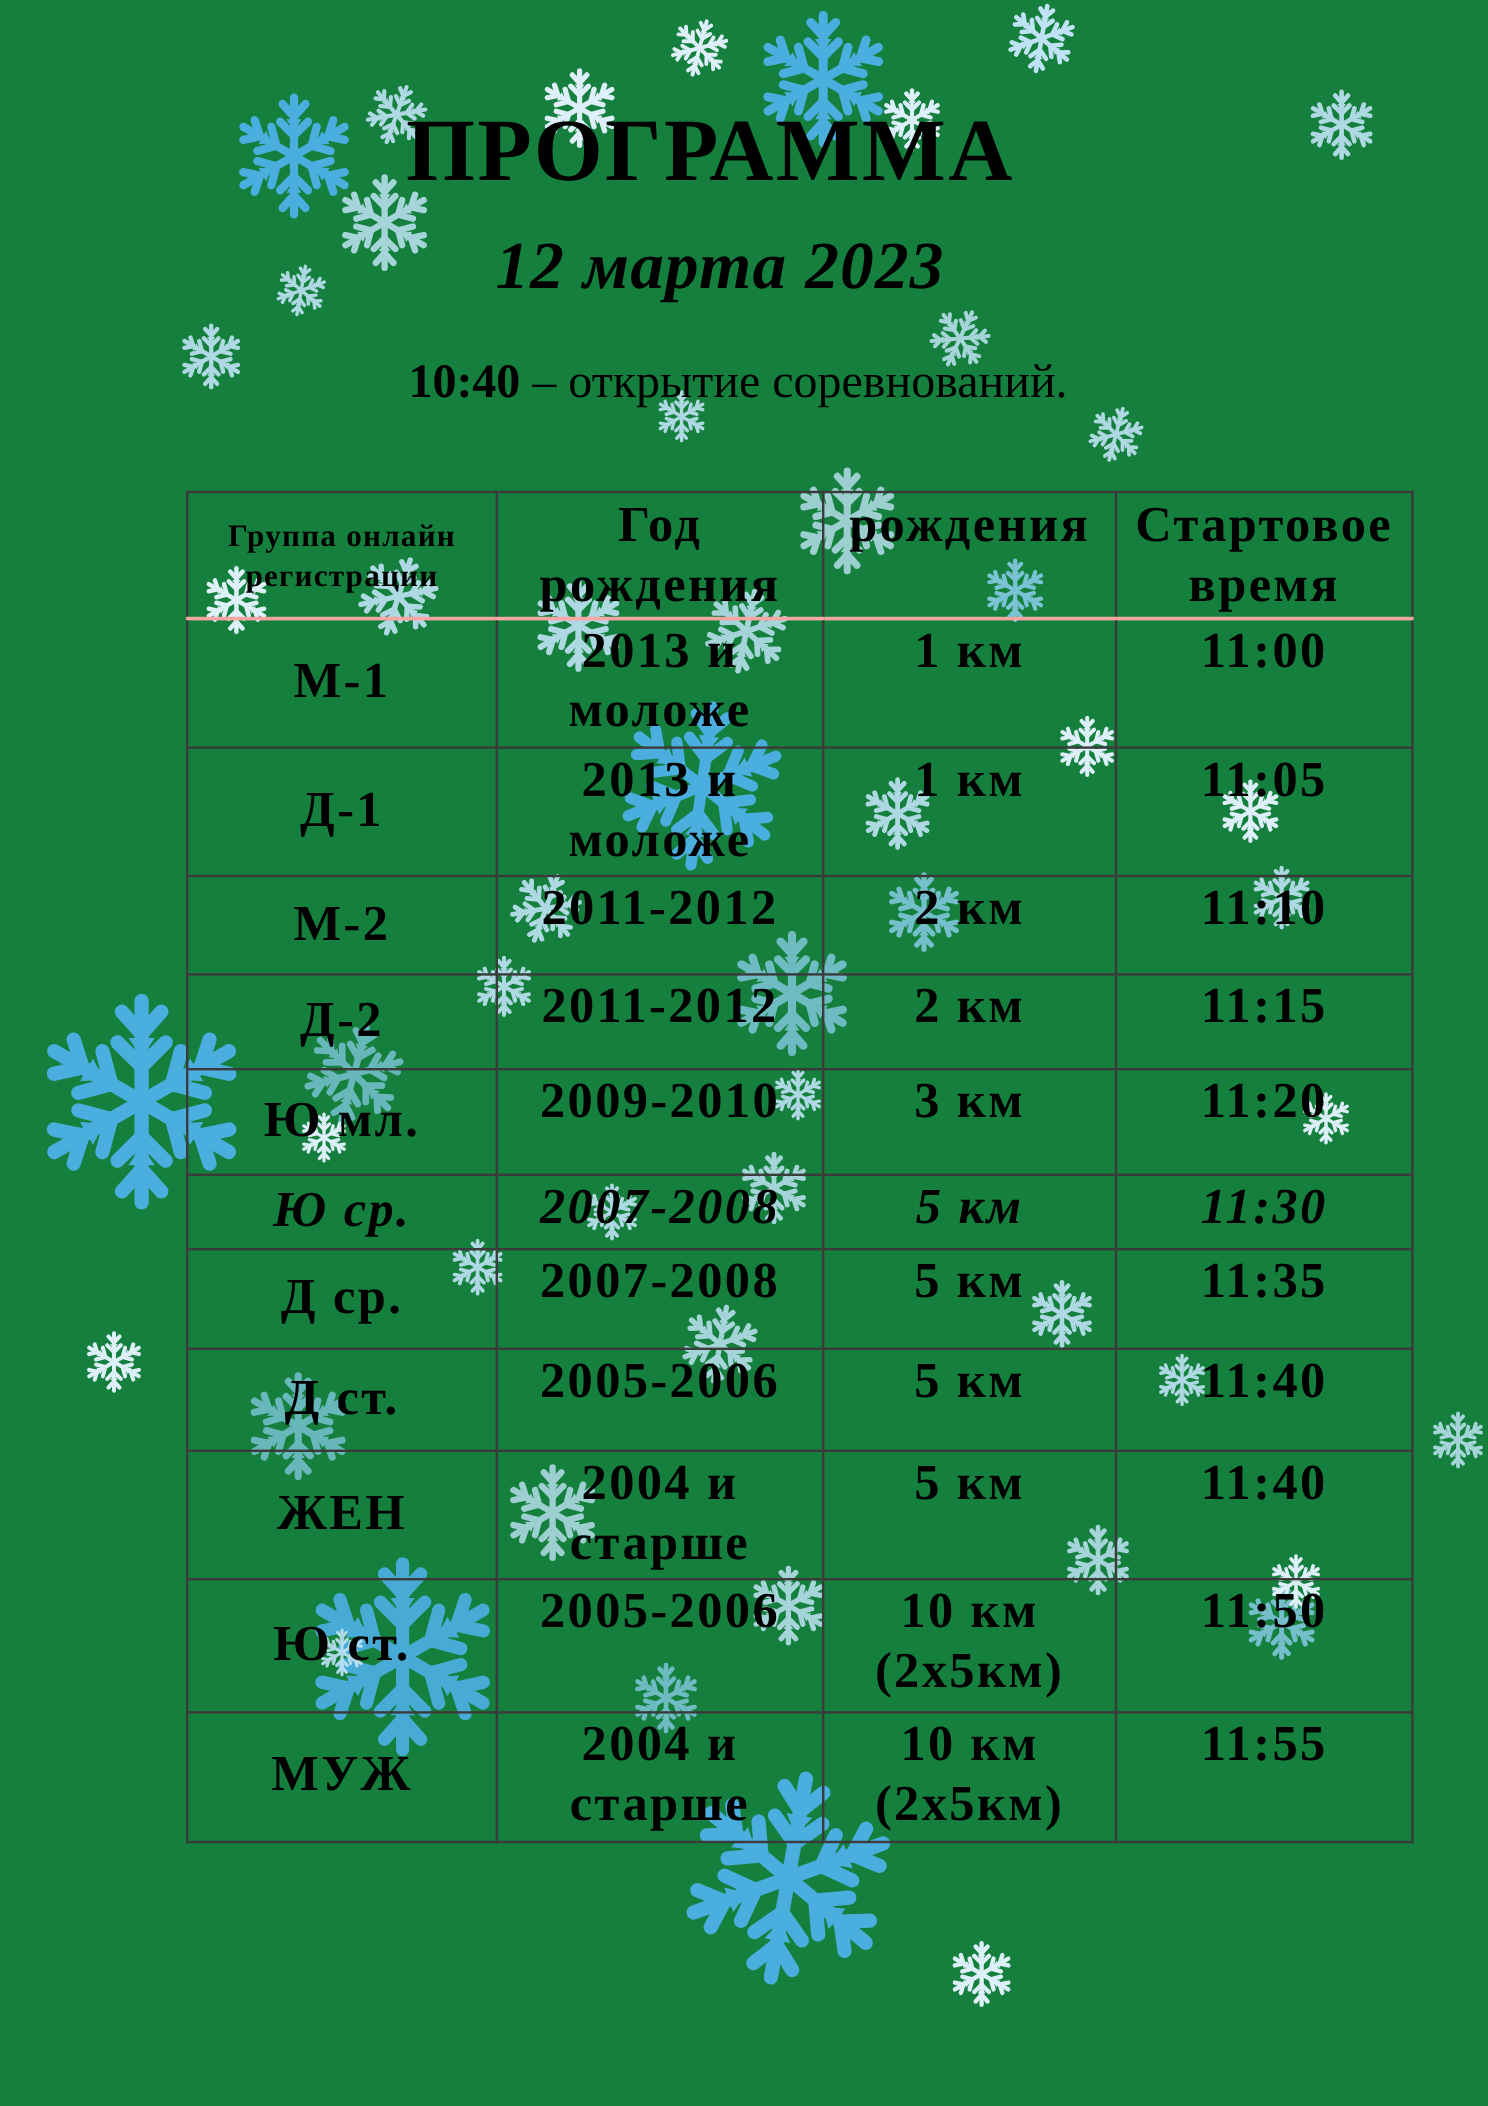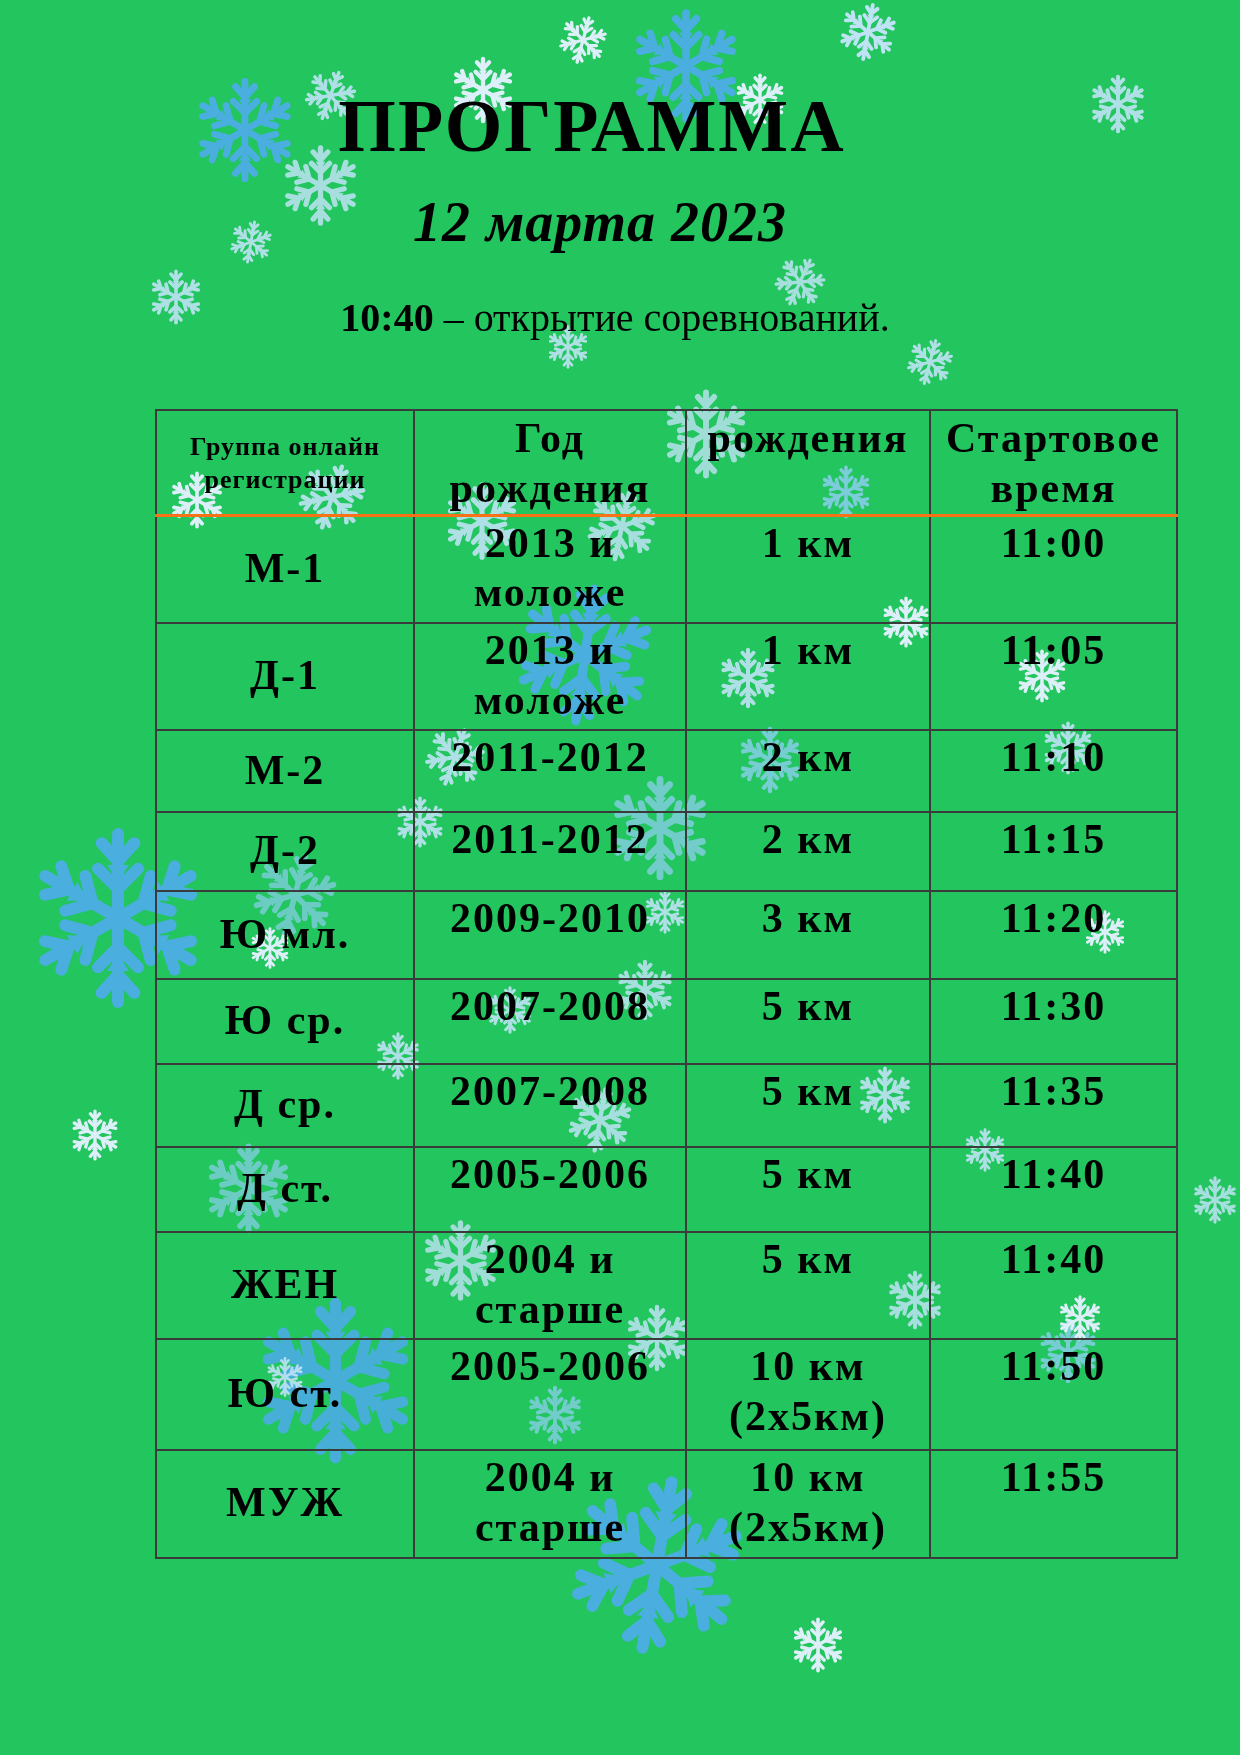--- a/index.html
+++ b/index.html
@@ -1,36 +1,36 @@
 <!DOCTYPE html>
 <html><head>
 <meta charset="utf-8">
 <style>
   html,body{margin:0;padding:0;background:#fff;}
-  .page{position:relative;width:1240px;height:1755px;background:#22c55e;overflow:hidden;
+  .page{position:relative;width:1240px;height:1755px;background:#15803d;overflow:hidden;
         font-family:"Liberation Serif",serif;color:#000;}
   .flake-layer{position:absolute;left:0;top:0;width:100%;height:100%;z-index:1;}
   .flake{position:absolute;pointer-events:none;}
   .content{position:absolute;left:0;top:0;width:100%;height:100%;z-index:2;}
 
   .title{position:absolute;top:84px;left:592px;transform:translateX(-50%);
          font-size:74px;font-weight:bold;letter-spacing:2px;white-space:nowrap;}
   .date{position:absolute;top:190px;left:600px;transform:translateX(-50%);
         font-size:56px;font-weight:bold;font-style:italic;letter-spacing:1px;white-space:nowrap;}
   .opening{position:absolute;top:294px;left:615px;transform:translateX(-50%);
            font-size:40px;white-space:nowrap;}
   .opening .t{font-weight:bold;}
   .opening .r{margin-left:10px;}
 
   table.program{position:absolute;left:155px;top:409px;border-collapse:collapse;table-layout:fixed;}
   .program th,.program td{border:2px solid #3b3b3b;text-align:center;font-weight:bold;
         white-space:pre-line;overflow:hidden;padding:0;}
   .program thead tr{height:103px;}
   .program thead th{font-size:42px;line-height:1.2;vertical-align:top;padding-top:2px;
-        letter-spacing:2px;border-bottom:3px solid #f97316;}
+        letter-spacing:2px;border-bottom:3px solid #fca5a5;}
   .program thead th.col-group{font-size:26px;line-height:1.3;vertical-align:middle;letter-spacing:1px;}
   .program td{font-size:42px;line-height:1.18;letter-spacing:2px;vertical-align:top;
         padding:2px 2px 4px;}
   .program td.col-group{vertical-align:middle;}
 </style>
 </head>
 <body>
 
 <svg width="0" height="0" style="position:absolute" aria-hidden="true">
   <defs>
@@ -268,21 +268,21 @@
             <td class="col-year">2011-2012</td>
             <td class="col-distance">2 км</td>
             <td class="col-time">11:15</td>
           </tr>
           <tr style="height: 88px;">
             <td class="col-group">Ю мл.</td>
             <td class="col-year">2009-2010</td>
             <td class="col-distance">3 км</td>
             <td class="col-time">11:20</td>
           </tr>
-          <tr style="height: 85px;">
+          <tr style="height: 62px; font-style: italic;">
             <td class="col-group">Ю ср.</td>
             <td class="col-year">2007-2008</td>
             <td class="col-distance">5 км</td>
             <td class="col-time">11:30</td>
           </tr>
           <tr style="height: 83px;">
             <td class="col-group">Д ср.</td>
             <td class="col-year">2007-2008</td>
             <td class="col-distance">5 км</td>
             <td class="col-time">11:35</td>

